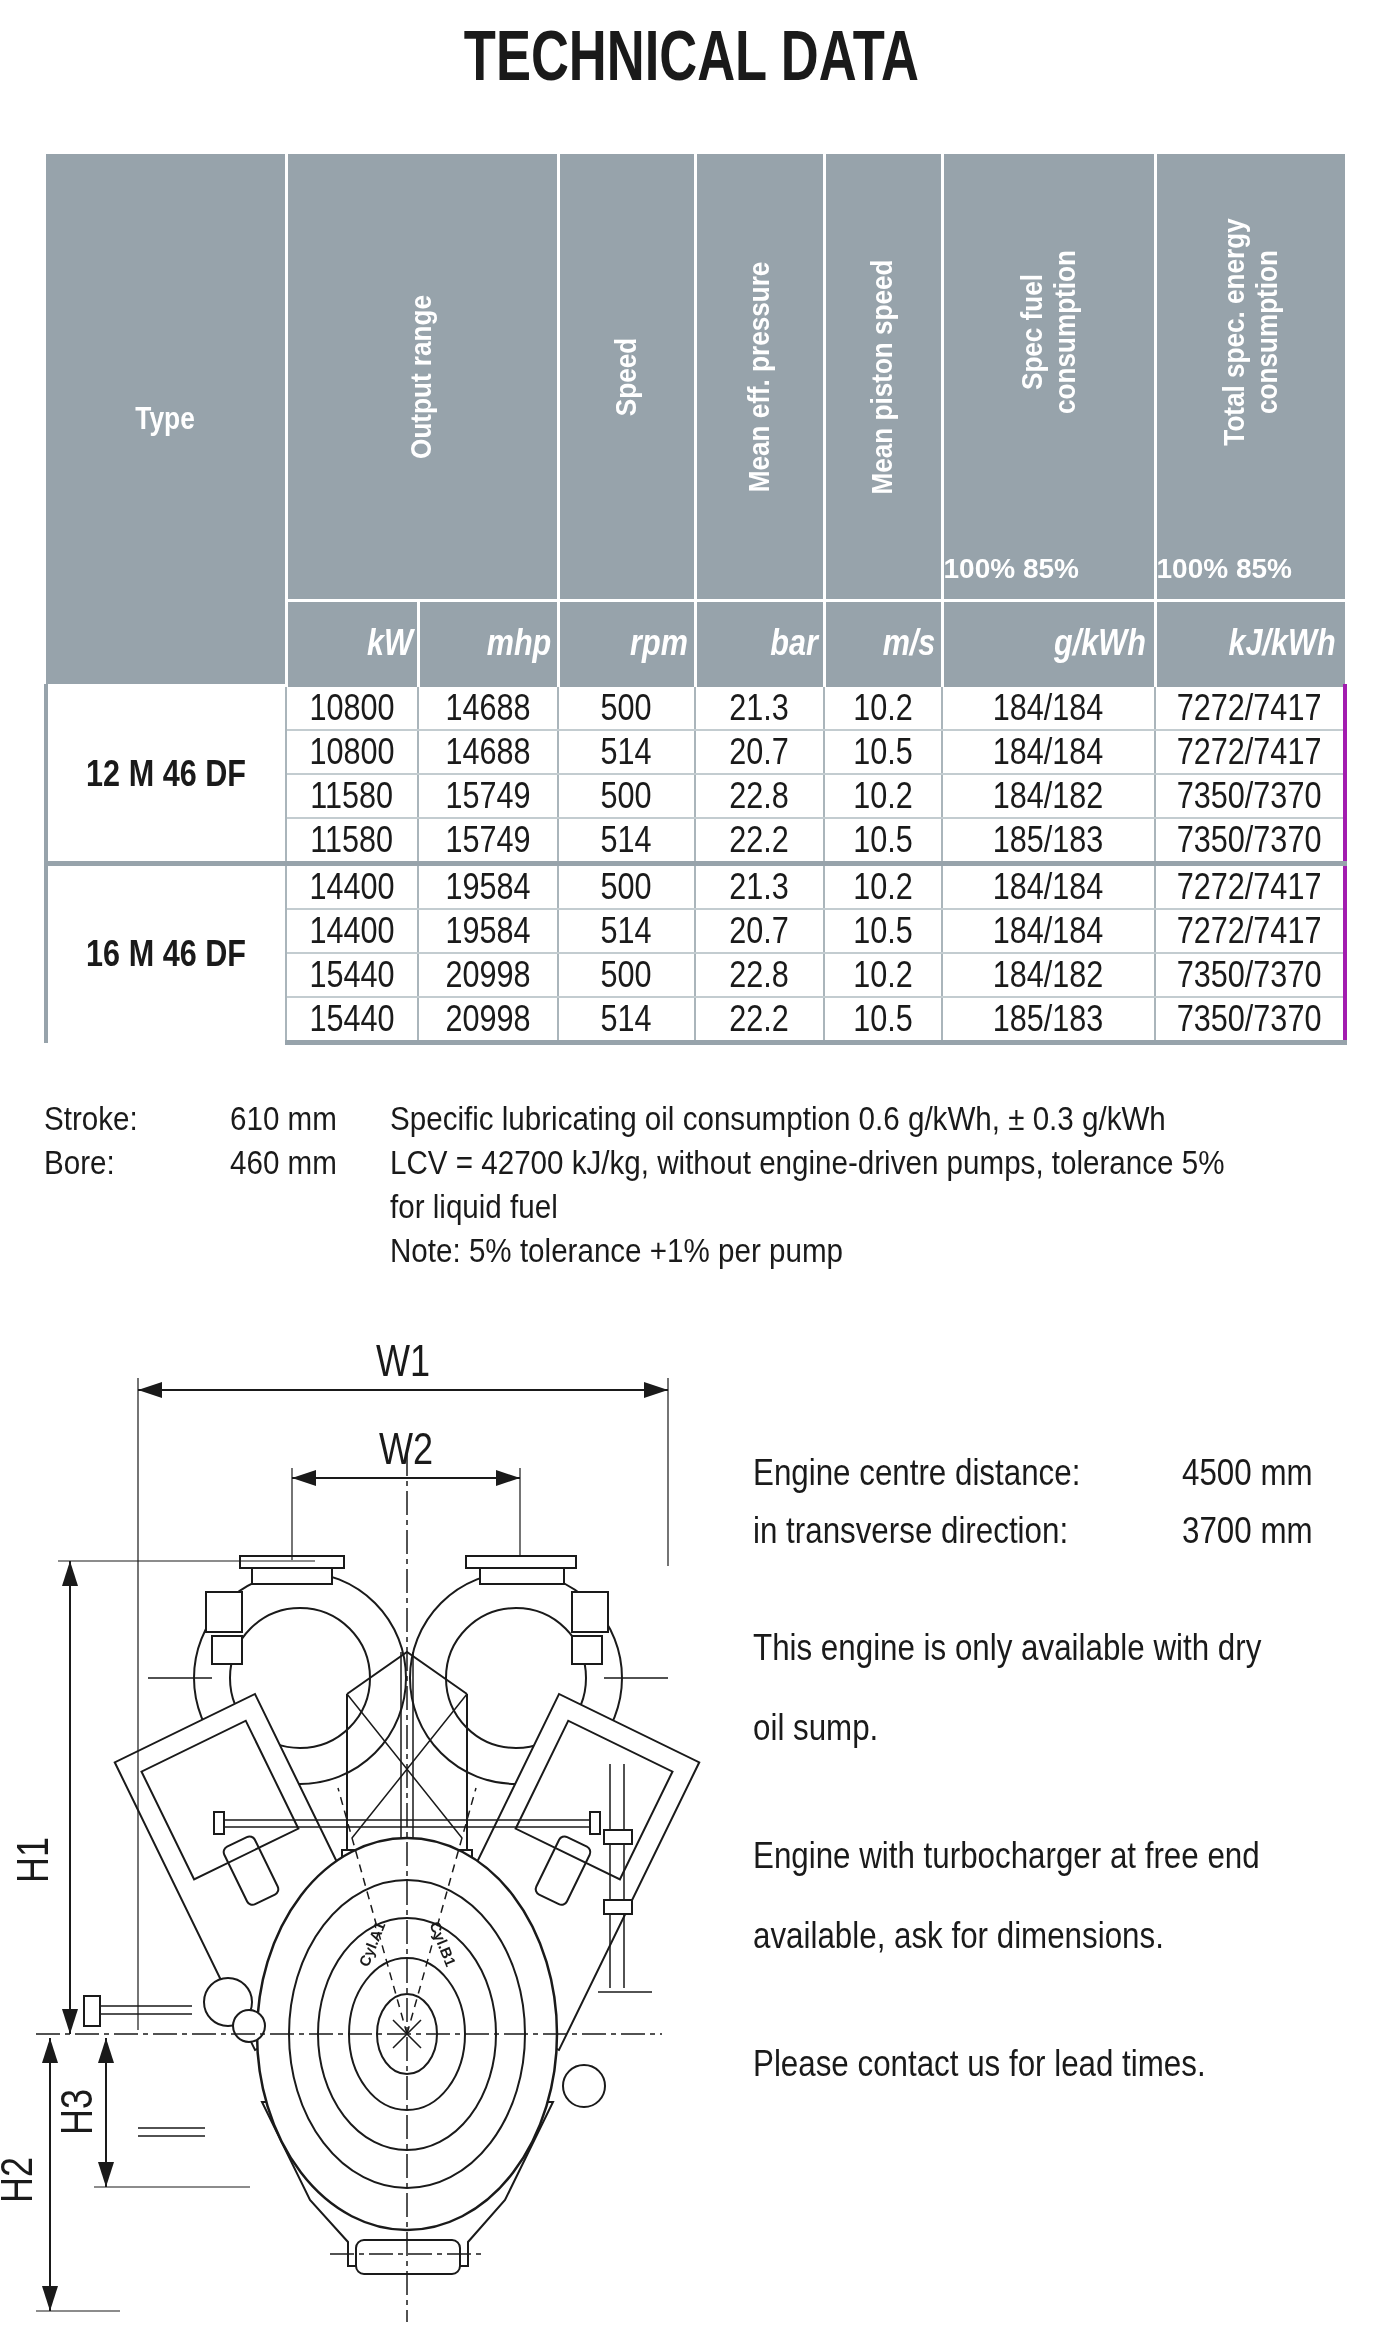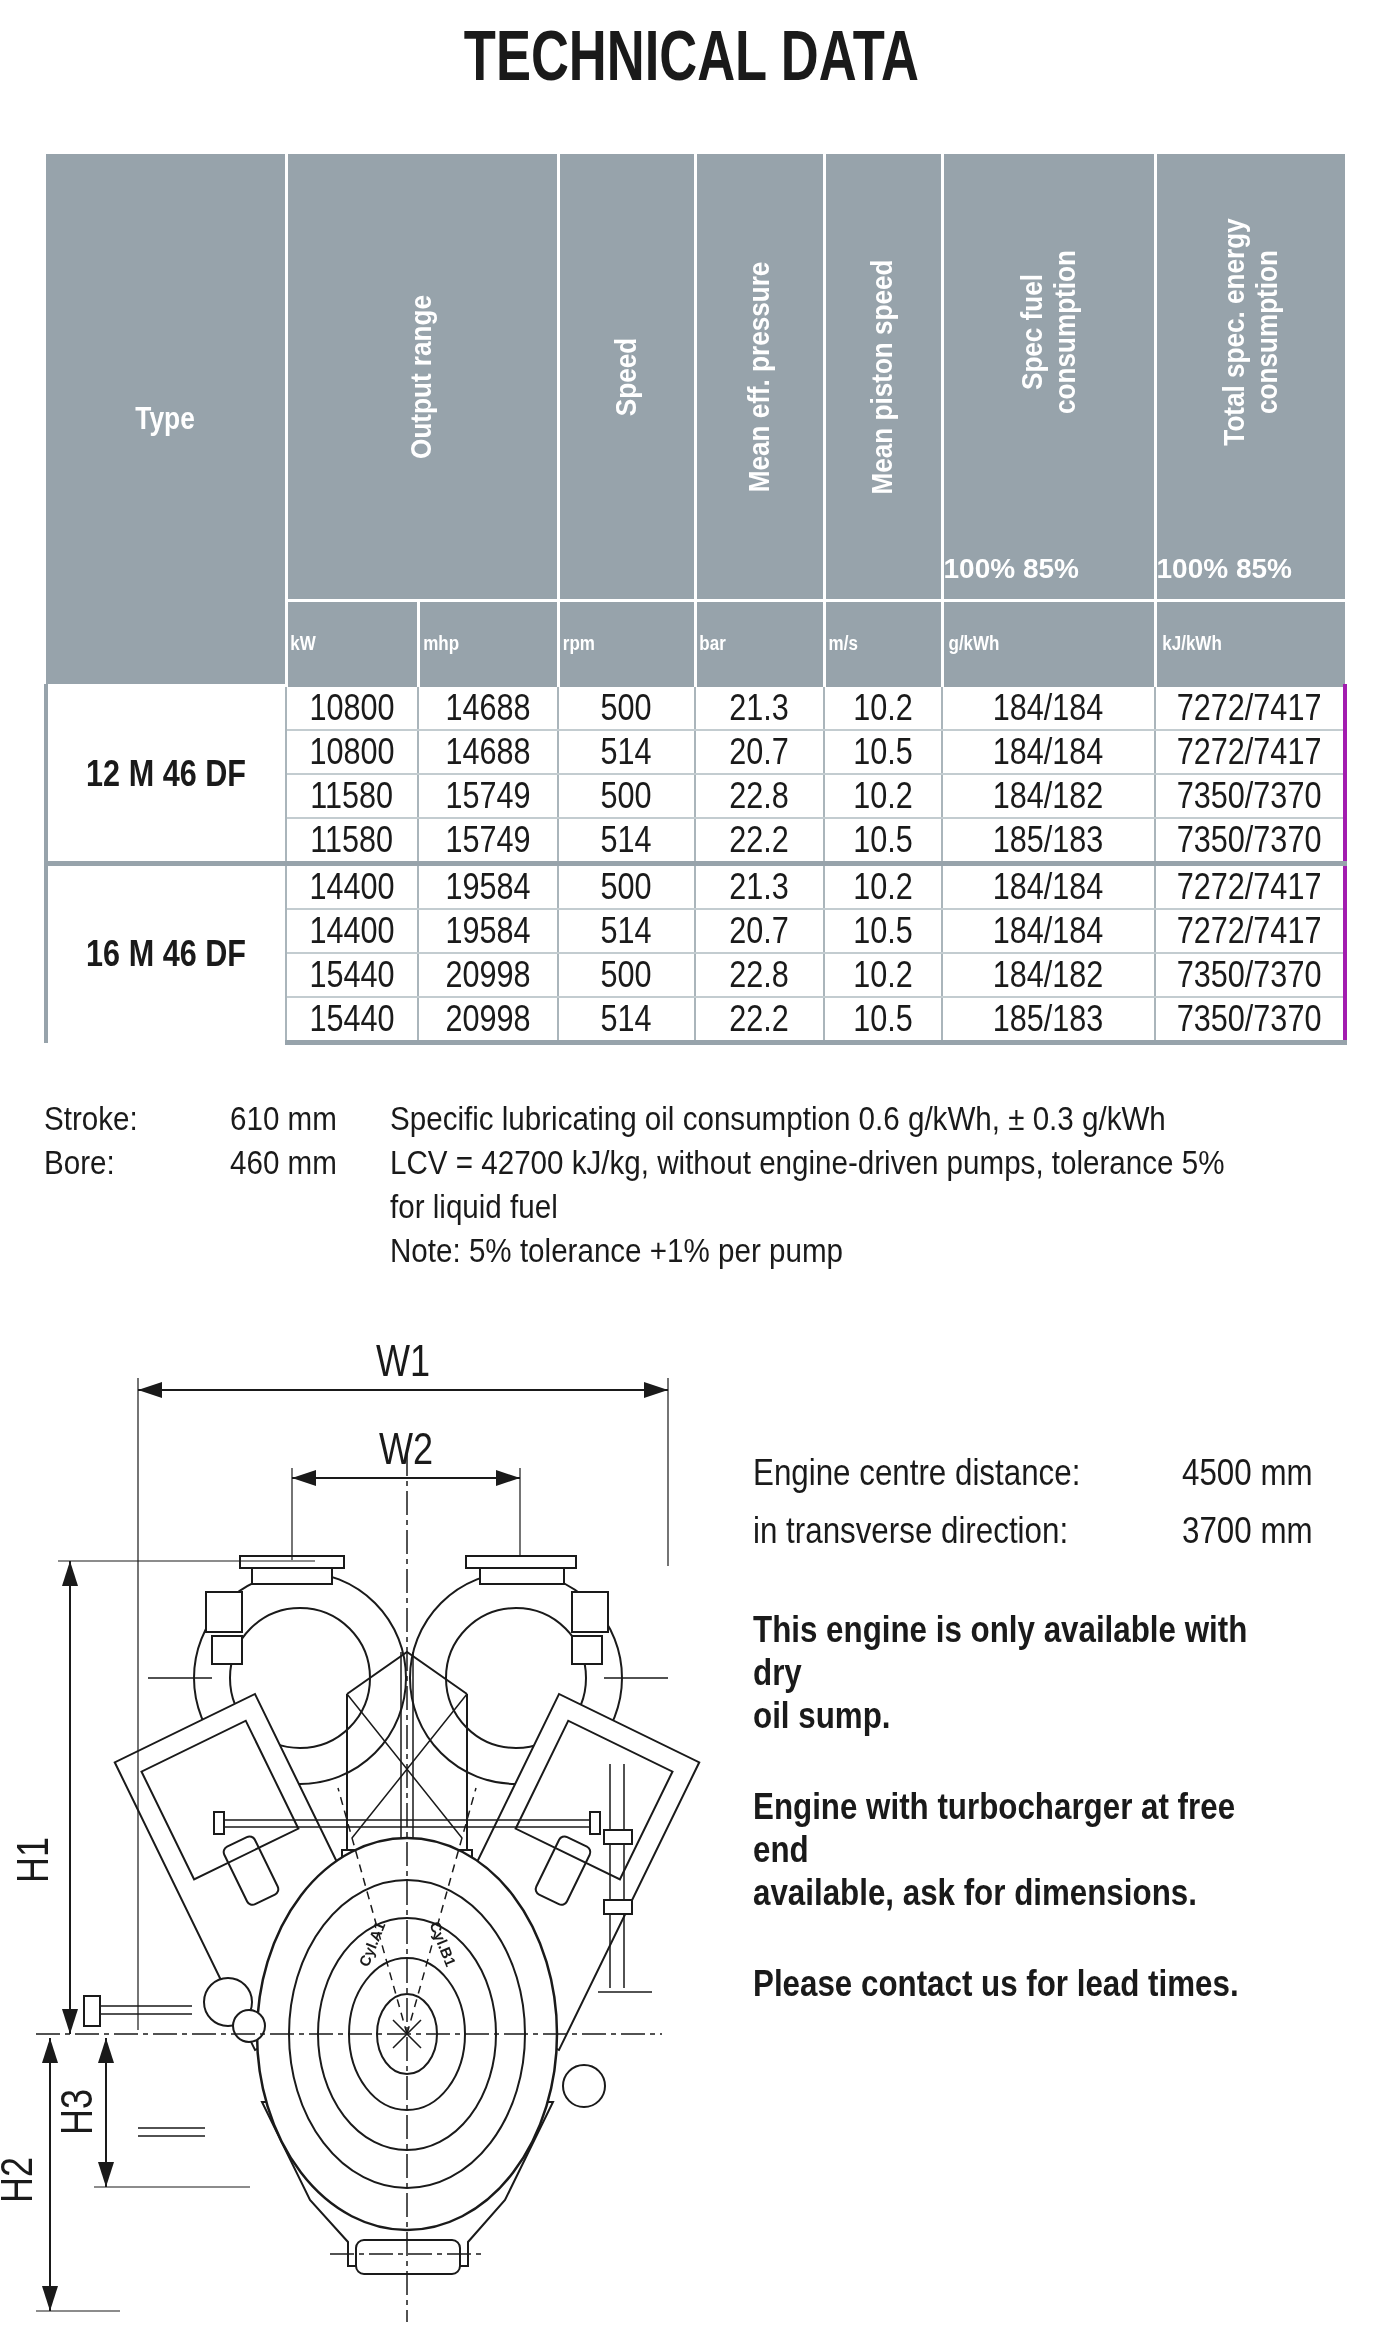--- a/index.html
+++ b/index.html
@@ -14,21 +14,21 @@
   #title { position:absolute; top:16px; left:0; right:0; text-align:center;
            font-size:70px; font-weight:bold; }
   #title .cx { transform:scaleX(0.75); }
 
   
   .dt { position:absolute; left:44px; top:154px; width:1299px;
         border-collapse:collapse; table-layout:fixed; }
   .dt td { padding:0; }
   .h  { background:#97a3ab; border:3px solid #ffffff; color:#ffffff; position:relative; }
   .hr1 td { height:445px; }
-  .hr2 td { height:82px; text-align:left; font-weight:bold; font-size:20px; }
+  .hr2 td { height:82px; text-align:right; font-weight:bold; font-size:36px;font-style:italic; }
   .no-t { border-top:none!important; } .no-l { border-left:none!important; }
   .no-r { border-right:none!important; } .no-b { border-bottom:none!important; }
   .htype { text-align:center; font-weight:bold; font-size:31px; }
   .vrot { position:absolute; left:50%; top:50%;
           transform:translate(-50%,-50%) rotate(-90deg) scaleX(0.9);
           white-space:pre; text-align:center; font-weight:bold; font-size:29px;
           line-height:1.15; }
   .vrot.up { top:40%; }
   .load { position:absolute; bottom:14px; left:0; right:0; text-align:left;
           font-weight:bold; font-size:28px; }
@@ -46,21 +46,21 @@
   
   .nline { line-height:44px; font-size:34px; white-space:nowrap; }
   #notes-labels { position:absolute; left:44px;  top:1096px; }
   #notes-values { position:absolute; left:230px; top:1096px; }
   #notes-desc   { position:absolute; left:390px; top:1096px; }
 
   
   #info { position:absolute; left:753px; top:1444px; width:625px; font-size:36px; }
   .irow { position:relative; line-height:58px; }
   .ival { position:absolute; left:392px; top:0;margin-left:37px; }
-  .ipara { margin-top:48px; line-height:43px; white-space:pre-line;font-weight:bold; }
+  .ipara { margin-top:48px; line-height:80px; white-space:pre-line; }
   .ipara .cxl { white-space:pre-line; }
   .gap { margin-top:48px; }
 
   
   #drawing { position:absolute; left:0; top:1295px; }
   #drawing text { font-family:"Liberation Sans", sans-serif; fill:#1a1a1a; }
   .dimtxt { font-size:44px; }
   .cyltxt { font-size:15px; font-weight:bold; }
 </style>
 </head>

